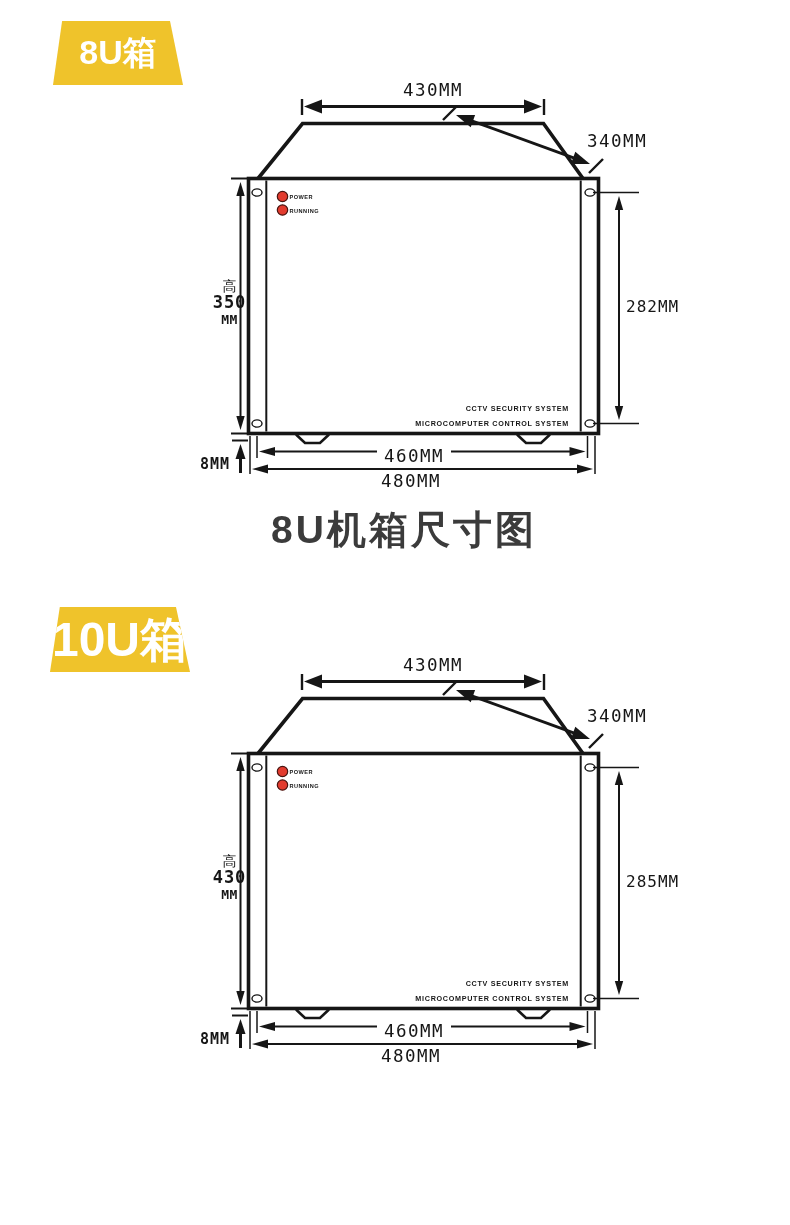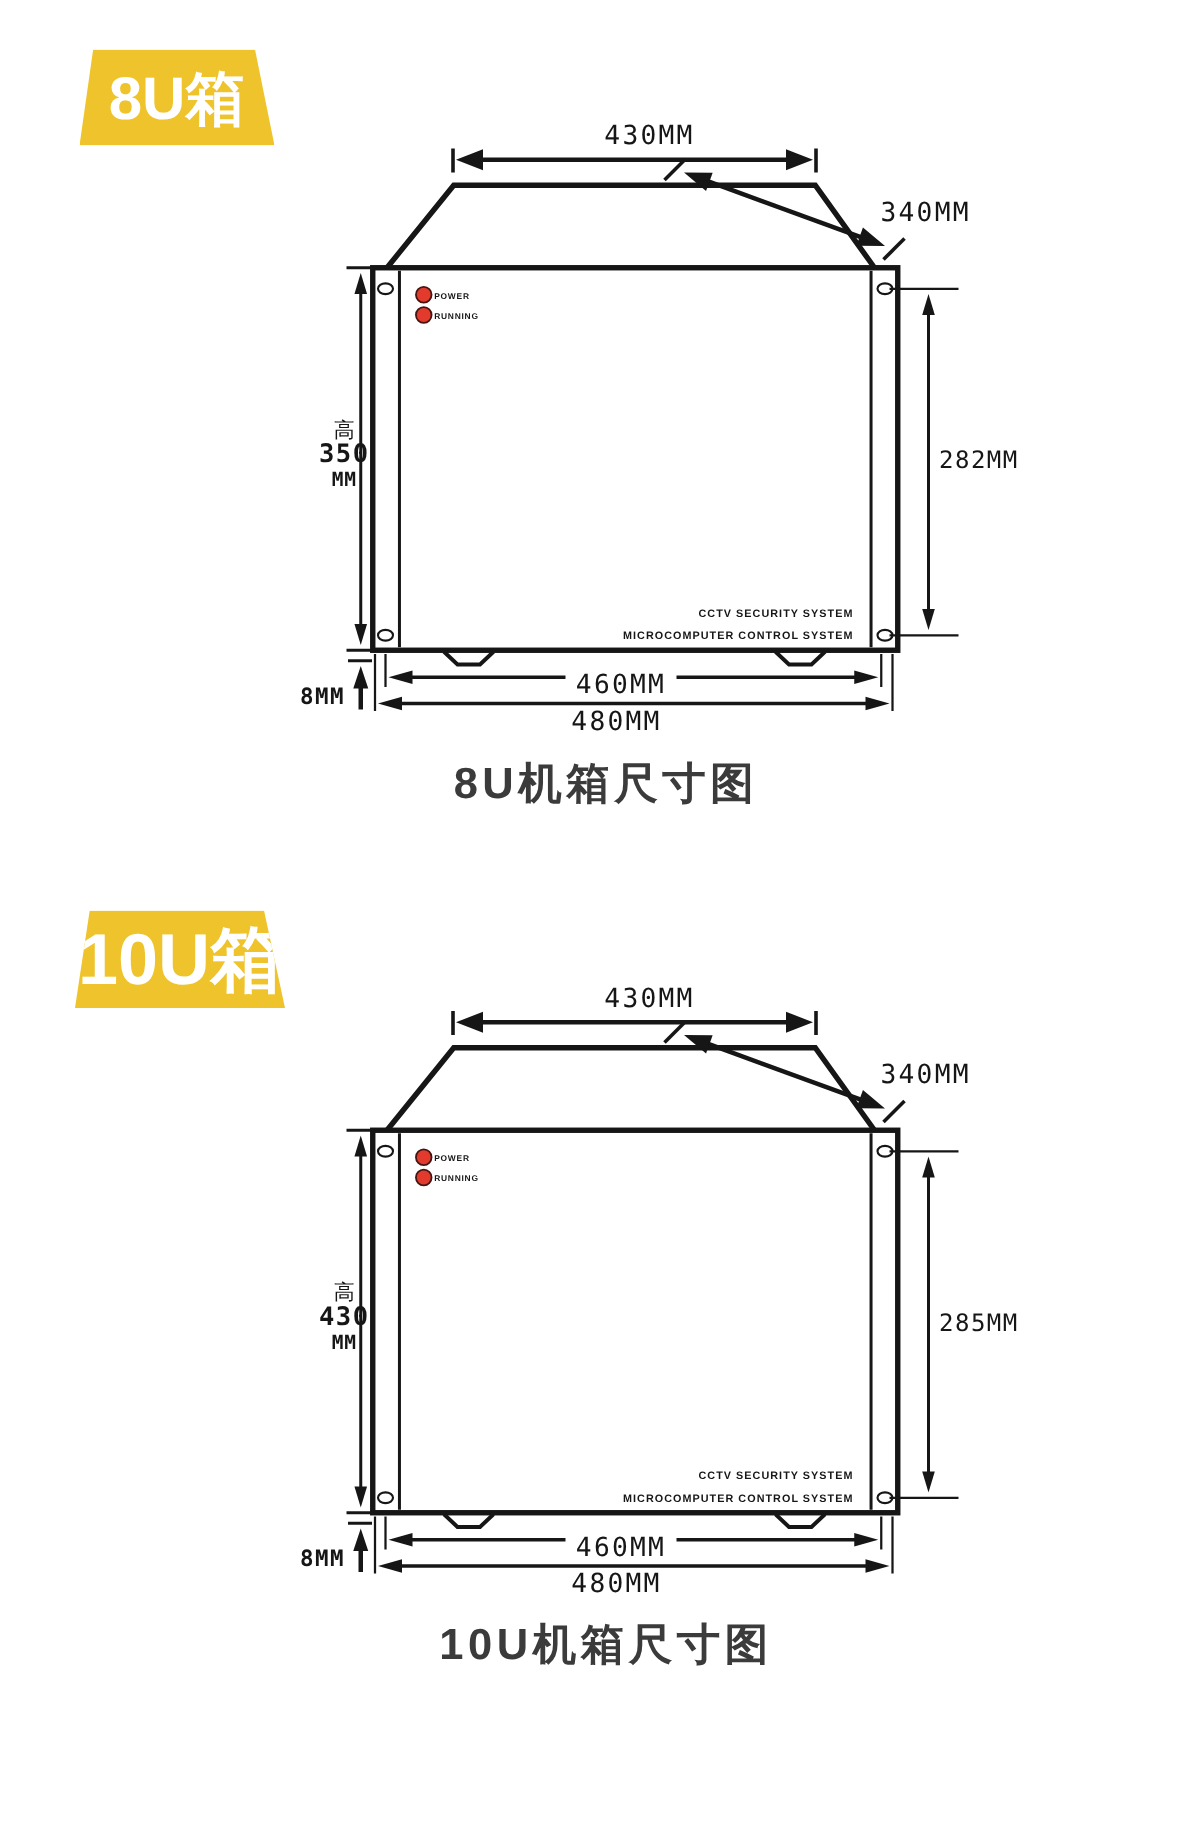--- a/index.html
+++ b/index.html
@@ -2,27 +2,27 @@
 <html><head>
 <meta charset="utf-8">
 <title></title>
 <style>
   html,body{margin:0;padding:0;background:#fff;}
   .page{position:relative;width:790px;height:1225px;background:#ffffff;overflow:hidden;
         font-family:"Liberation Sans",sans-serif;}
   .badge{position:absolute;background:#EFC32B;display:flex;align-items:center;justify-content:center;
          color:#ffffff;font-weight:bold;font-family:"Liberation Sans",sans-serif;
          clip-path:polygon(7% 0,90% 0,100% 100%,0 100%);}
-  .badge-8u{left:53px;top:33px;width:130px;height:64px;font-size:40px;}
+  .badge-8u{left:53px;top:21px;width:130px;height:64px;font-size:34px;}
   .badge-10u{left:50px;top:607px;width:140px;height:65px;font-size:48px;}
   .diagram{position:absolute;left:190px;}
   .diagram-8u{top:75px;}
   .diagram-10u{top:650px;}
   .caption{position:absolute;left:0;width:790px;text-align:center;text-indent:18px;
-           font-size:29px;font-weight:600;letter-spacing:3px;color:#3B3B3B;}
+           font-size:39px;font-weight:600;letter-spacing:3px;color:#3B3B3B;}
   .caption-8u{top:503px;}
   .caption-10u{top:1077px;}
   
   svg text{fill:#161616;font-family:"DejaVu Sans Mono","Liberation Mono",monospace;}
   .ln{stroke:#161616;fill:none;}
   .ln-f{stroke:#161616;fill:#ffffff;}
   .ah{fill:#161616;stroke:none;}
   .hole{fill:#ffffff;stroke:#161616;stroke-width:1.4;}
   .led{fill:#E23B2E;stroke:#471511;stroke-width:1.2;}
   .bg{fill:#ffffff;stroke:none;}
@@ -211,15 +211,14 @@
     </g>
 
     <g>
       <line class="ln" x1="42" y1="355.5" x2="58" y2="355.5" stroke-width="2"></line>
       <line class="ln" x1="50.5" y1="371" x2="50.5" y2="388" stroke-width="3"></line>
       <polygon class="ah" points="50.5,359 45.5,374 55.5,374"></polygon>
       <text class="dim-sm" x="25" y="384" text-anchor="middle">8MM</text>
     </g>
   </svg>
 
-  <div class="caption caption-10u">10U机箱尺寸图</div>
 
 </div>
 
 </body></html>

